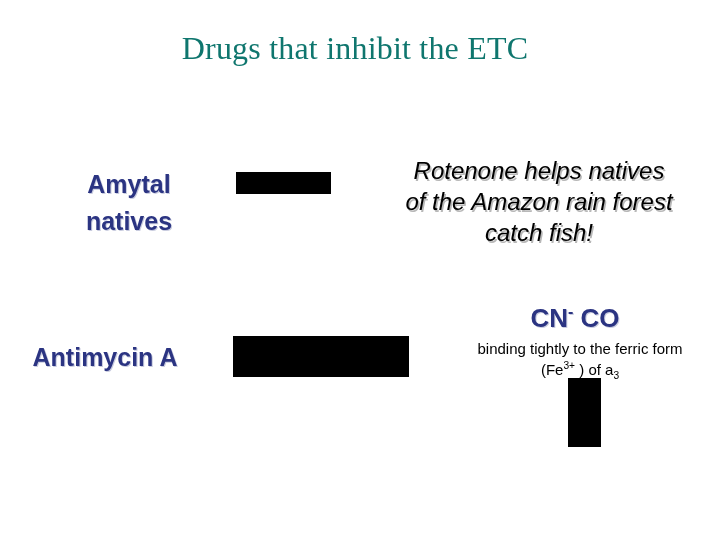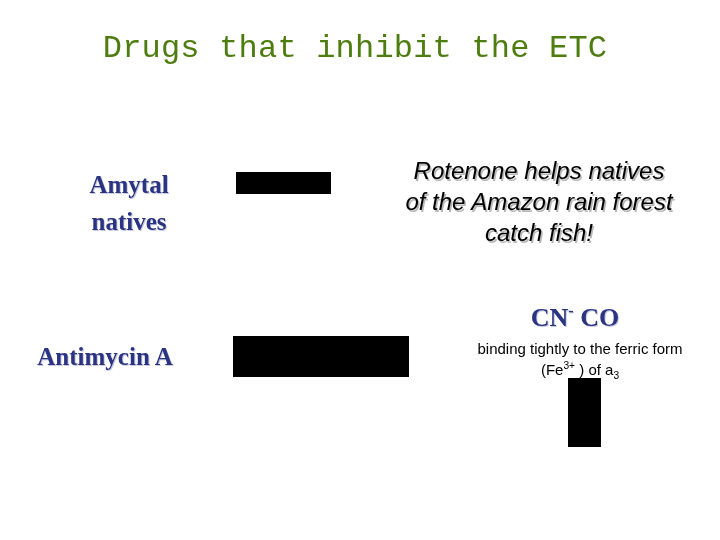--- a/index.html
+++ b/index.html
@@ -19,32 +19,32 @@
     overflow: hidden;
   }
 
   
   .slide-title {
     position: absolute;
     left: 0;
     top: 30px;
     width: 710px;
     text-align: center;
-    font-family: Liberation Mono, monospace;
+    font-family: Liberation Serif, serif;
     font-size: 32px;
     font-weight: 400;
-    color: #4d7c0f;
+    color: #0f766e;
     letter-spacing: 0.2px;
     white-space: nowrap;
   }
 
   
   .drug-name {
     position: absolute;
-    font-family: Liberation Serif, serif;
+    font-family: Liberation Sans, sans-serif;
     font-weight: bold;
     color: #2b3482;
     text-shadow: 1px 1px 0 #c9ccdf;
     white-space: nowrap;
   }
   #amytal-text {
     left: 0;
     top: 166px;
     width: 258px;
     text-align: center;

